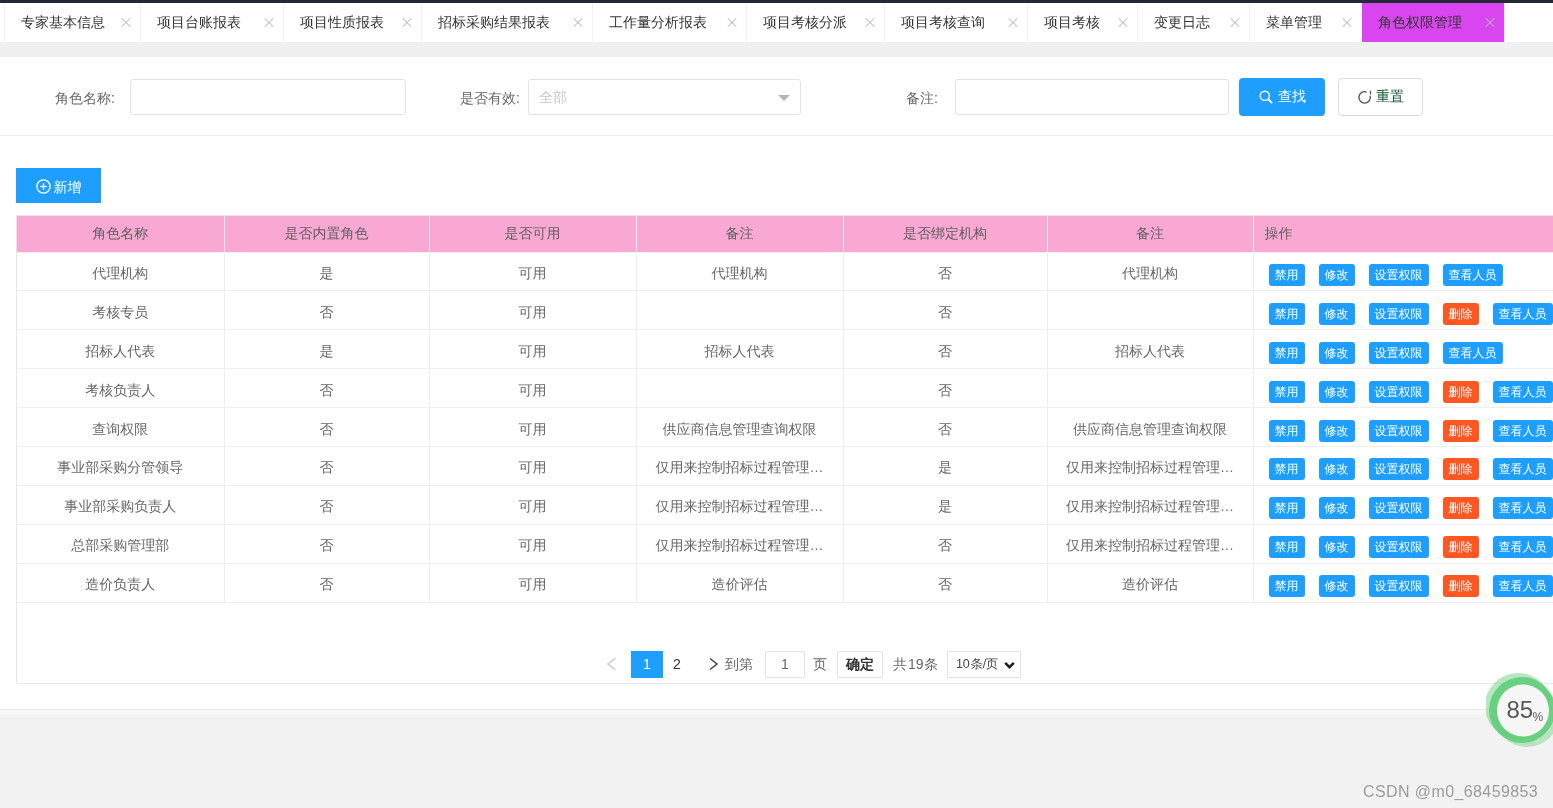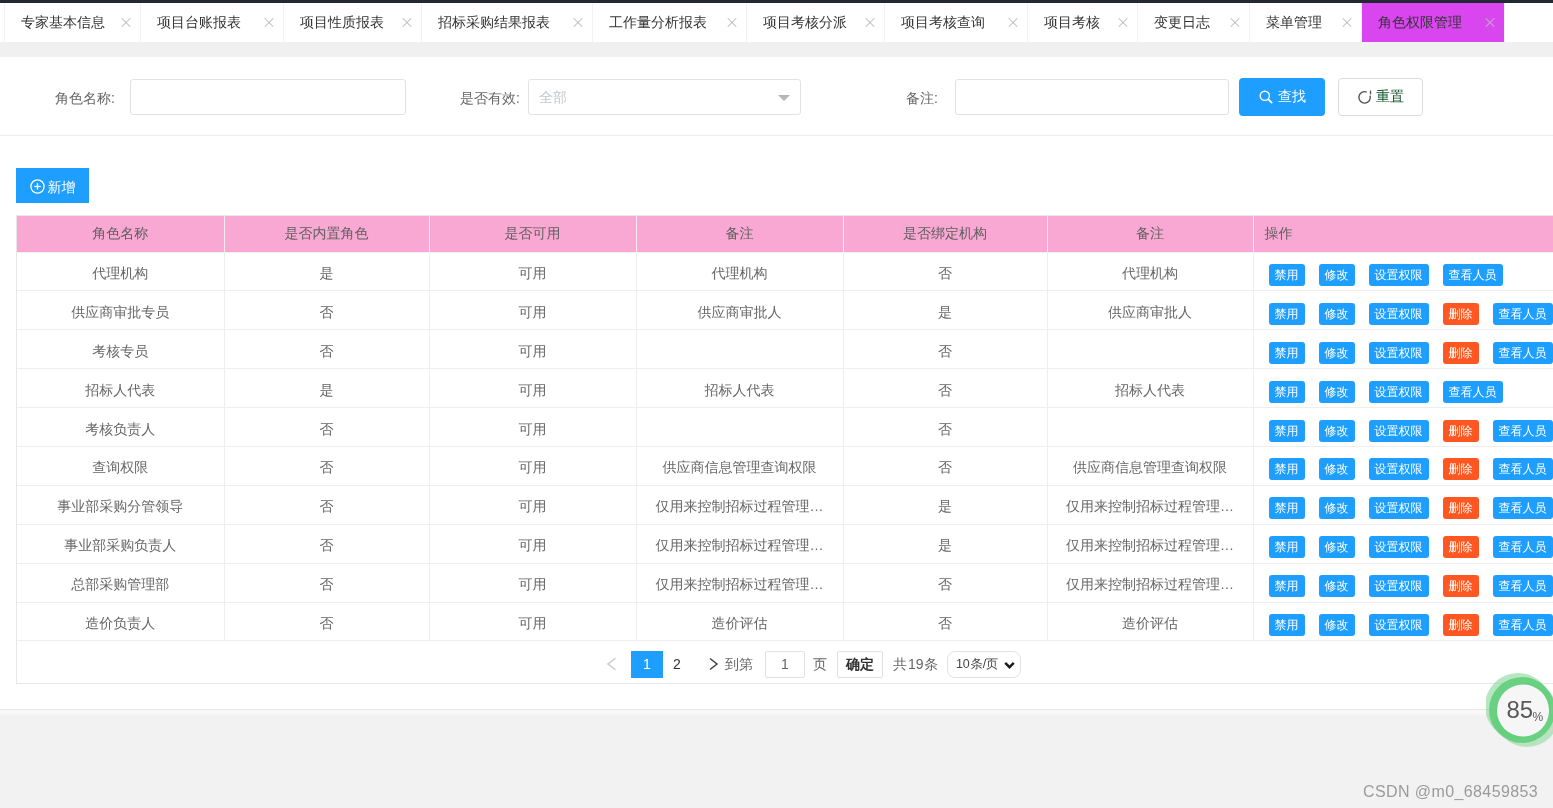--- a/index.html
+++ b/index.html
@@ -17,40 +17,40 @@
 .tab .x:after { transform:rotate(-45deg); }
 .gray1 { position:absolute; top:42px; left:0; right:0; height:15px; background:#f0f0f0; }
 
 .lab { position:absolute; font-size:14px; color:#666; top:90px; }
 .inp { position:absolute; top:79px; height:36px; border:1px solid #e2e2e2; border-radius:3px; background:#fff; }
 .sel { position:absolute; top:79px; height:36px; border:1px solid #e2e2e2; border-radius:3px; background:#fff; font-size:14px; color:#c3c7ce; line-height:34px; padding-left:10px; }
 .sel .caret { position:absolute; right:10px; top:15px; width:0; height:0; border:6px solid transparent; border-top:6.5px solid #b5b5b5; }
 .btn-find { position:absolute; left:1239px; top:78px; width:86px; height:38px; background:#1E9FFF; border-radius:4px; color:#fff; font-size:14px; display:flex; align-items:center; justify-content:center; }
 .btn-reset { position:absolute; left:1338px; top:78px; width:85px; height:38px; background:#fff; border:1px solid #dcdcdc; border-radius:4px; color:#14532d; font-size:14px; display:flex; align-items:center; justify-content:center; }
 .divider { position:absolute; top:135px; left:0; right:0; height:1px; background:#ededed; }
-.btn-add { position:absolute; left:16px; top:168px; width:73px; height:35px; padding-top:5px; background:#1E9FFF; border-radius:0; color:#fff; font-size:14px; display:flex; align-items:center; justify-content:center; }
+.btn-add { position:absolute; left:16px; top:168px; width:85px; height:35px; padding-top:5px; background:#1E9FFF; border-radius:0; color:#fff; font-size:14px; display:flex; align-items:center; justify-content:center; }
 
 .tbl { position:absolute; left:16px; top:215px; width:1537px; height:469px; border:1px solid #e7e7e7; border-right:none; }
 table { border-collapse:collapse; table-layout:fixed; width:1536px; }
 th,td { border-right:1px solid #eeeeee; border-bottom:1px solid #eeeeee; font-size:14px; font-weight:normal; text-align:center; color:#666; overflow:hidden; white-space:nowrap; text-overflow:ellipsis; padding:0 10px; }
 th { background:#f9a8d4; height:36px; color:#5f5f5f; }
 td { height:38.9px; padding-top:5px; }
 th:last-child, td:last-child { border-right:none; text-align:left; }
 th:last-child { padding-left:11px; }
 td.op { padding-left:15px; padding-right:0; overflow:visible; }
 .sb { position:relative; top:1px; }
 .sb { display:inline-block; height:22px; line-height:22px; padding:0 6px; border-radius:3px; background:#1E9FFF; color:#fff; font-size:12px; margin-right:14px; vertical-align:middle; }
 .sb.red { background:#FF5722; }
 
 .pg { position:absolute; font-size:14px; color:#666; }
 .pg1 { left:631px; top:651px; width:32px; height:27px; background:#1E9FFF; color:#fff; text-align:center; line-height:27px; font-size:14px; }
 .pg2 { left:662px; top:651px; width:30px; height:27px; text-align:center; line-height:27px; color:#333; }
 .pginp { left:765px; top:651px; width:40px; height:27px; border:1px solid #e2e2e2; border-radius:2px; text-align:center; line-height:25px; color:#666; }
 .pgbtn { left:837px; top:651px; width:46px; height:27px; border:1px solid #e2e2e2; border-radius:2px; text-align:center; line-height:25px; color:#333; background:#fff; font-weight:bold; }
-.pgsel { padding-right:18px; left:947px; top:651px; width:74px; height:27px; border:1px solid #e2e2e2; border-radius:8px; line-height:25px; color:#444; padding-left:8px; font-size:12.5px; letter-spacing:-0.3px; word-spacing:-2px; white-space:nowrap; overflow:hidden; background:#fff; }
+.pgsel { padding-right:18px; left:947px; top:651px; width:74px; height:27px; border:1px solid #e2e2e2; border-radius:0; line-height:25px; color:#444; padding-left:8px; font-size:12.5px; letter-spacing:-0.3px; word-spacing:-2px; white-space:nowrap; overflow:hidden; background:#fff; }
 .ptxt { top:657px; line-height:14px; word-spacing:-3px; }
 
 .footer { position:absolute; top:709px; left:0; right:0; bottom:0; border-top:1px solid #e7e7e7; background:linear-gradient(#f8f8f8 0,#f8f8f8 4px,#f2f2f2 5px); }
 .wm { position:absolute; left:1363px; top:783px; font-size:16px; color:#9b9b9b; letter-spacing:0.4px; }
 .badge { position:absolute; left:1486px; top:672px; }
 </style>
 </head>
 <body>
 <div class="topbar"></div>
 <div class="tabbar">
@@ -113,29 +113,20 @@
 <tr>
           <td>代理机构</td>
           <td>是</td>
           <td>可用</td>
           <td>代理机构</td>
           <td>否</td>
           <td>代理机构</td>
           <td class="op"><span class="sb">禁用</span><span class="sb">修改</span><span class="sb">设置权限</span><span class="sb">查看人员</span></td>
         </tr>
 <tr>
-          <td>供应商审批专员</td>
-          <td>否</td>
-          <td>可用</td>
-          <td>供应商审批人</td>
-          <td>是</td>
-          <td>供应商审批人</td>
-          <td class="op"><span class="sb">禁用</span><span class="sb">修改</span><span class="sb">设置权限</span><span class="sb red">删除</span><span class="sb">查看人员</span></td>
-        </tr>
-<tr>
           <td>考核专员</td>
           <td>否</td>
           <td>可用</td>
           <td></td>
           <td>否</td>
           <td></td>
           <td class="op"><span class="sb">禁用</span><span class="sb">修改</span><span class="sb">设置权限</span><span class="sb red">删除</span><span class="sb">查看人员</span></td>
         </tr>
 <tr>
           <td>招标人代表</td>

